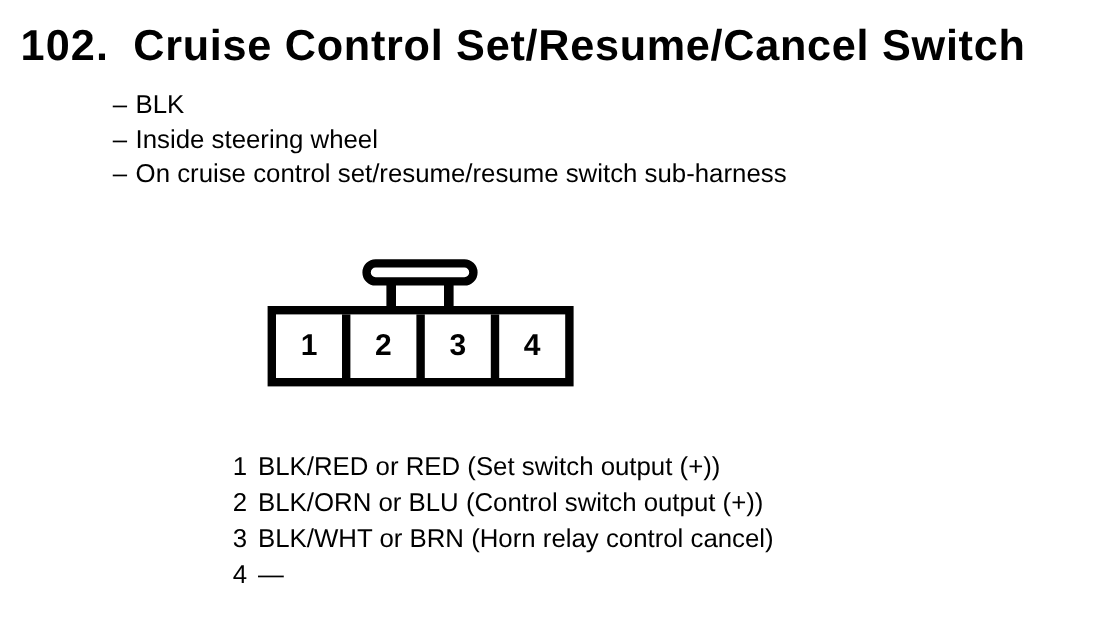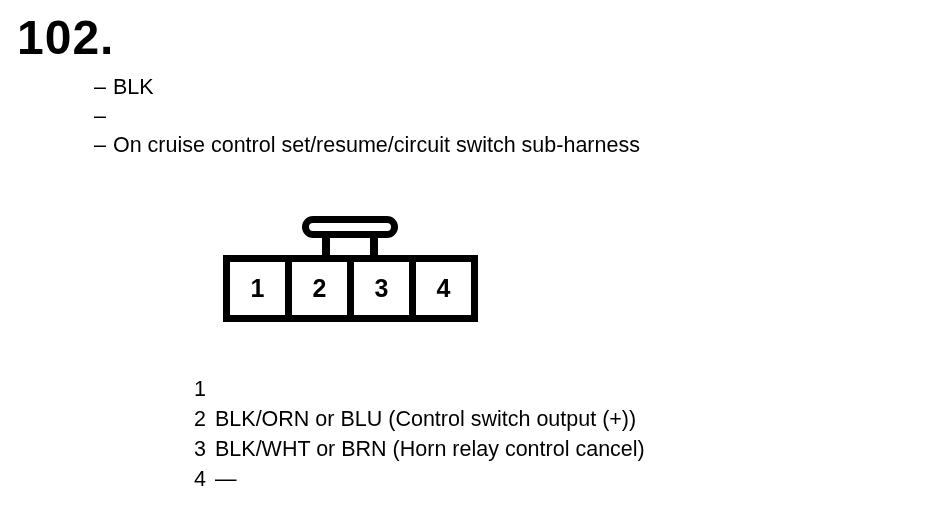--- a/index.html
+++ b/index.html
@@ -19,21 +19,21 @@
 
   
   .header {
     position: absolute;
     left: 17px;
     top: 16px;
     display: flex;
     align-items: baseline;
     gap: 20px;
     font-weight: 700;
-    font-size: 48px;
+    font-size: 36px;
     line-height: 44px;
     white-space: nowrap;
   }
   .header .num { letter-spacing: 1px; }
   .header .title { letter-spacing: 0.6px; }
 
   
   .details {
     position: absolute;
     left: 94px;
@@ -93,33 +93,35 @@
     flex: 0 0 auto;
   }
 </style>
 </head>
 <body>
 
 <div class="canvas">
 
   <div class="header">
     <span class="num">102.</span>
+    <span class="title">Cruise Control Set/Resume/Cancel Switch</span>
   </div>
 
   <div class="details">
     <div class="detail-line">
       <span class="dash">–</span>
       <span>BLK</span>
     </div>
     <div class="detail-line">
       <span class="dash">–</span>
+      <span>Inside steering wheel</span>
     </div>
     <div class="detail-line">
       <span class="dash">–</span>
-      <span>On cruise control set/resume/circuit switch sub-harness</span>
+      <span>On cruise control set/resume/resume switch sub-harness</span>
     </div>
   </div>
 
   <svg class="tab-svg" viewBox="0 0 110 46" aria-hidden="true">
     <rect x="27" y="20" width="8" height="26" fill="#000000"></rect>
     <rect x="75" y="20" width="8" height="26" fill="#000000"></rect>
     <rect x="10.5" y="9.5" width="89" height="15" rx="7.5" fill="#ffffff" stroke="#000000" stroke-width="7"></rect>
   </svg>
 
   <div class="connector-body">
@@ -133,20 +135,21 @@
       <span>3</span>
     </div>
     <div class="pin-cell">
       <span>4</span>
     </div>
   </div>
 
   <div class="pinout">
     <div class="pin-row">
       <span class="pn">1</span>
+      <span class="pd">BLK/RED or RED (Set switch output (+))</span>
     </div>
     <div class="pin-row">
       <span class="pn">2</span>
       <span class="pd">BLK/ORN or BLU (Control switch output (+))</span>
     </div>
     <div class="pin-row">
       <span class="pn">3</span>
       <span class="pd">BLK/WHT or BRN (Horn relay control cancel)</span>
     </div>
     <div class="pin-row">

